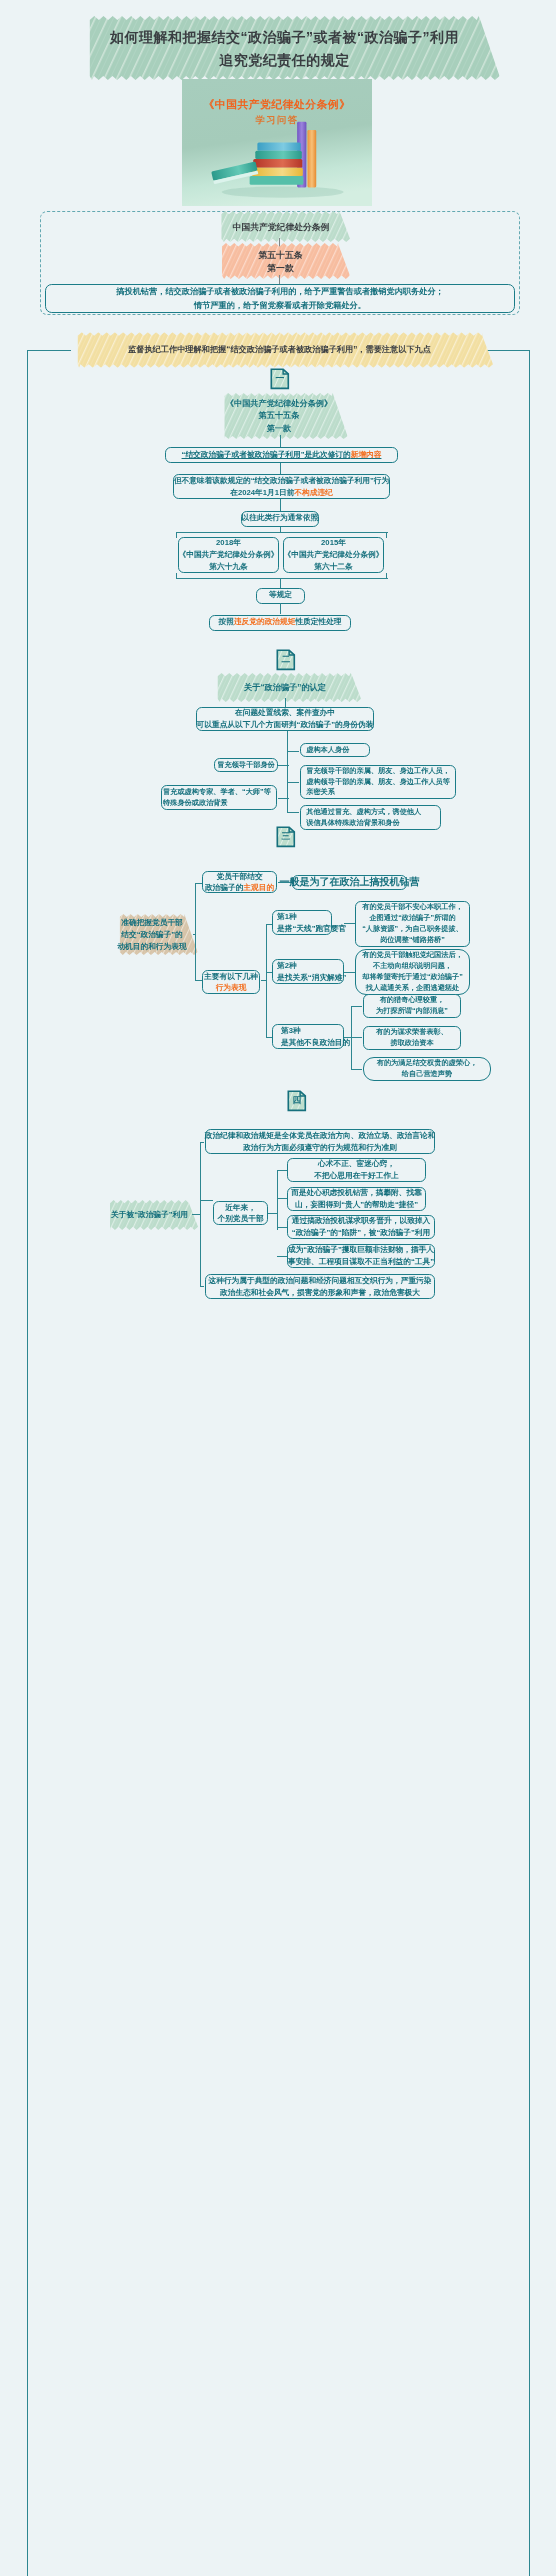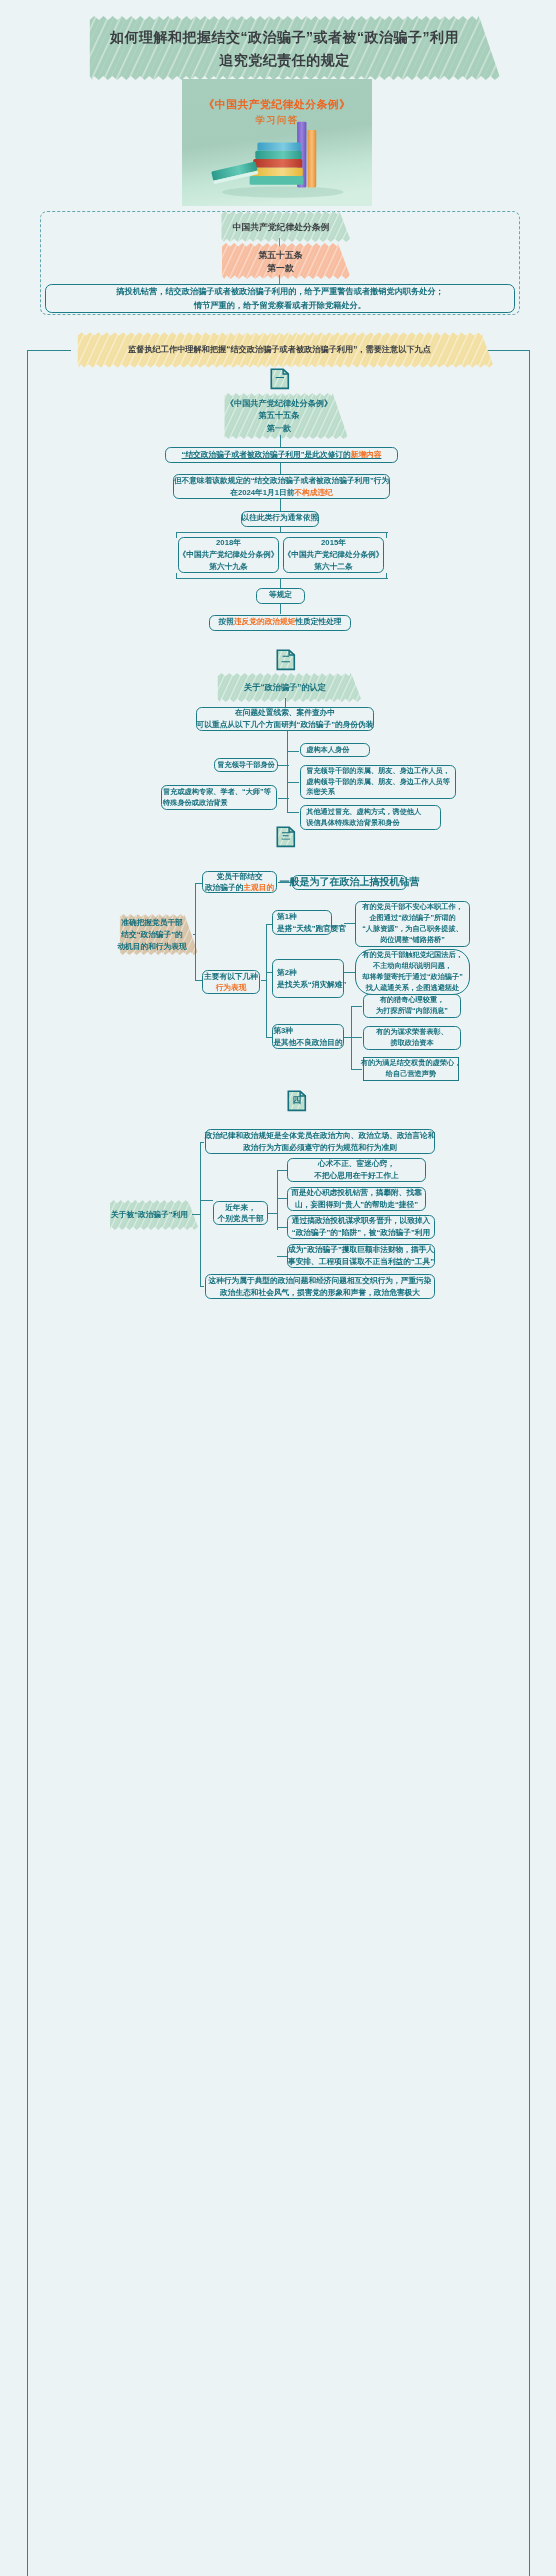--- a/index.html
+++ b/index.html
@@ -327,46 +327,46 @@
       <span>主要有以下几种<br><span class="org">行为表现</span></span>
     </div>
 <div class="nd ln" style="left:266px;top:924px;width:1px;height:114px;background:#2d8690"></div>
 <div class="nd ln" style="left:261px;top:980px;width:6.2px;height:1px;background:#2d8690"></div>
 <div class="nd ln" style="left:266px;top:924px;width:6.2px;height:1px;background:#2d8690"></div>
 <div class="nd ln" style="left:266px;top:972px;width:6.2px;height:1px;background:#2d8690"></div>
 <div class="nd ln" style="left:266px;top:1037px;width:6.2px;height:1px;background:#2d8690"></div>
 <div class="nd box lt" style="left:272px;top:910px;width:60px;height:25px;font-size:7.7px;line-height:1.45;padding:0 4.1px;border-radius:5.7px;border-width:1px;align-items:center;">
       <span><b>第1种</b><br>是搭“天线”跑官要官</span>
     </div>
-<div class="nd box lt" style="left:272px;top:959px;width:72px;height:39px;font-size:7.7px;line-height:1.45;padding:0 4.1px;border-radius:5.7px;border-width:1px;">
+<div class="nd box lt" style="left:272px;top:959px;width:72px;height:25px;font-size:7.7px;line-height:1.45;padding:0 4.1px;border-radius:5.7px;border-width:1px;">
       <span><b>第2种</b><br>是找关系“消灾解难”</span>
     </div>
-<div class="nd box lt" style="left:272px;top:1024px;width:72px;height:25px;font-size:7.7px;line-height:1.45;padding:0 15px;border-radius:5.7px;border-width:1px;justify-content:center;">
+<div class="nd box lt" style="left:272px;top:1024px;width:72px;height:25px;font-size:7.7px;line-height:1.45;padding:0 8px;border-radius:5.7px;border-width:1px;">
       <span><b>第3种</b><br>是其他不良政治目的</span>
     </div>
 <div class="nd ln" style="left:344px;top:923px;width:12px;height:1px;background:#2d8690"></div>
 <div class="nd box" style="left:355px;top:901px;width:115px;height:46px;font-size:7.2px;line-height:1.52;padding:0 4.6px;border-radius:5.7px;border-width:1px;">
       <span>有的党员干部不安心本职工作，<br>企图通过“政治骗子”所谓的<br>“人脉资源”，为自己职务提拔、<br>岗位调整“铺路搭桥”</span>
     </div>
 <div class="nd ln" style="left:344px;top:972px;width:12px;height:1px;background:#2d8690"></div>
-<div class="nd box" style="left:355px;top:949px;width:115px;height:46px;font-size:7.2px;line-height:1.52;padding:0 4.6px;border-radius:17px;border-width:1px;">
+<div class="nd box" style="left:355px;top:949px;width:115px;height:46px;font-size:7.2px;line-height:1.52;padding:0 4.6px;border-radius:11px;border-width:1px;">
       <span>有的党员干部触犯党纪国法后，<br>不主动向组织说明问题，<br>却将希望寄托于通过“政治骗子”<br>找人疏通关系，企图逃避惩处</span>
     </div>
 <div class="nd ln" style="left:344px;top:1037px;width:7.7px;height:1px;background:#2d8690"></div>
 <div class="nd ln" style="left:351px;top:1006px;width:1px;height:64px;background:#2d8690"></div>
 <div class="nd ln" style="left:351px;top:1006px;width:11.3px;height:1px;background:#2d8690"></div>
 <div class="nd ln" style="left:351px;top:1037px;width:11.3px;height:1px;background:#2d8690"></div>
 <div class="nd ln" style="left:351px;top:1069px;width:11.3px;height:1px;background:#2d8690"></div>
 <div class="nd box" style="left:363px;top:994px;width:98px;height:24px;font-size:7.2px;line-height:1.5;padding:0 4.6px;border-radius:5.7px;border-width:1px;">
       <span>有的猎奇心理较重，<br>为打探所谓“内部消息”</span>
     </div>
 <div class="nd box" style="left:363px;top:1026px;width:98px;height:24px;font-size:7.2px;line-height:1.5;padding:0 4.6px;border-radius:5.7px;border-width:1px;">
       <span>有的为谋求荣誉表彰、<br>捞取政治资本</span>
     </div>
-<div class="nd box" style="left:363px;top:1057px;width:96px;height:24px;font-size:7.2px;line-height:1.5;padding:0 4.6px;border-radius:0;border-width:1px;">
+<div class="nd box" style="left:363px;top:1057px;width:128px;height:24px;font-size:7.2px;line-height:1.5;padding:0 4.6px;border-radius:11px;border-width:1px;">
       <span>有的为满足结交权贵的虚荣心，<br>给自己营造声势</span>
     </div>
 <div class="nd" style="left:287px;top:1090px;width:19.6px;height:21.6px">
       <svg width="19.6" height="21.6" viewBox="0 0 38 42" style="position:absolute;left:0;top:0">
         <defs>
           <pattern id="dp4" width="11" height="15" patternUnits="userSpaceOnUse" patternTransform="rotate(24)">
             <rect width="11" height="15" fill="#bedecd"></rect>
             <rect width="1.7" height="15" fill="#e4f2eb"></rect>
           </pattern>
         </defs>

